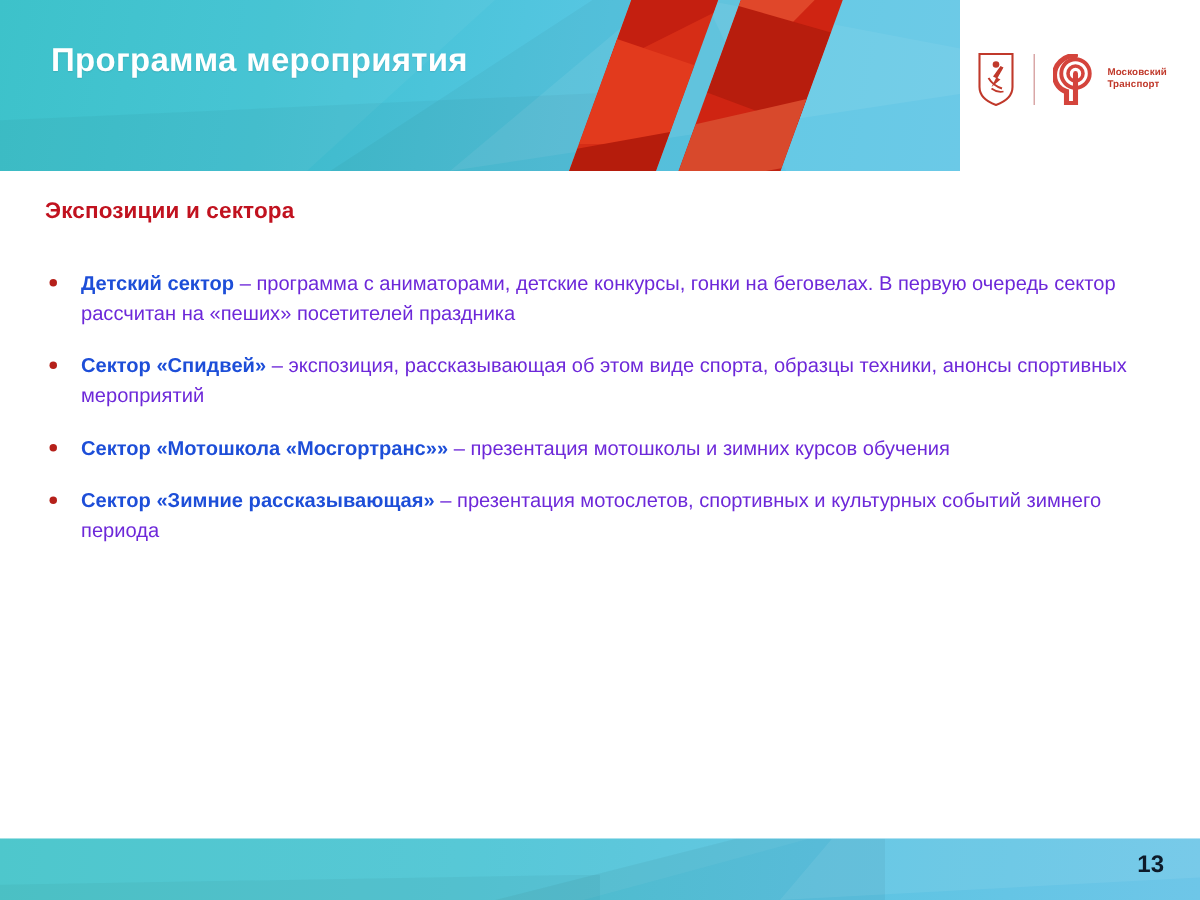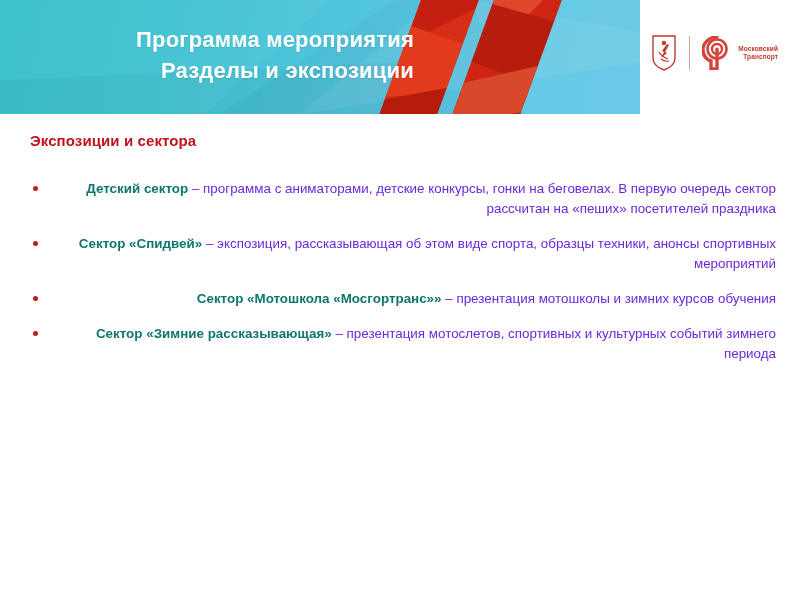--- a/index.html
+++ b/index.html
@@ -14,21 +14,20 @@
     overflow: hidden;
     font-family: "Liberation Sans", "DejaVu Sans", sans-serif;
     position: relative;
   }
 
   .slide {
     position: absolute;
     inset: 0;
     background: #ffffff;
     overflow: hidden;
-    text-align: right;
   }
 
   
   .header {
     position: absolute;
     left: 0; top: 0;
     width: 800px;
     height: 114px;
     overflow: hidden;
   }
@@ -178,21 +177,21 @@
   .bullet .dot {
     position: absolute;
     left: 5px;
     top: 7px;
     width: 5px;
     height: 5px;
     border-radius: 50%;
     background: #b5201a;
   }
   .bullet .lead {
-    color: #0f766e;
+    color: #1d4ed8;
     font-weight: bold;
   }
   .bullet .rest {
     color: #6d28d9;
   }
 
   
   .footer {
     position: absolute;
     left: 0;
@@ -254,21 +253,20 @@
     </div>
     <div class="stripe stripe-b">
       <div class="shard sb1"></div>
       <div class="shard sb2"></div>
       <div class="shard sb3"></div>
       <div class="shard sb4"></div>
     </div>
 
     <div class="header-title">
       <span>Программа мероприятия</span>
-      <span class="line2">Разделы и экспозиции</span>
     </div>
 
     <div class="logos">
       <svg class="coat" viewBox="0 0 26 38">
         <path d="M2 2 H24 V24 Q24 32 13 36 Q2 32 2 24 Z" fill="#ffffff" stroke="#c0392b" stroke-width="1.4"></path>
         <path d="M16 10 l-5 7 l2 1 l-3 6 l6 -5 l-2 -1 l4 -7 z" fill="#c0392b"></path>
         <circle cx="13" cy="9" r="2.2" fill="#c0392b"></circle>
         <path d="M8 18 q3 5 9 7" stroke="#c0392b" stroke-width="1.3" fill="none"></path>
         <path d="M10 25 q4 3 8 2" stroke="#c0392b" stroke-width="1.1" fill="none"></path>
       </svg>
@@ -313,14 +311,21 @@
       </div>
 
       <div class="bullet">
         <span class="dot"></span>
         <span class="lead">Сектор «Зимние рассказывающая»</span><span class="rest"> – презентация мотослетов, спортивных и культурных событий зимнего периода</span>
       </div>
 
     </div>
   </div>
 
+  <div class="footer">
+    <div class="ff1"></div>
+    <div class="ff2"></div>
+    <div class="ff3"></div>
+    <div class="ff4"></div>
+    <div class="page-number">13</div>
+  </div>
 
 </div>
 
 </body></html>

